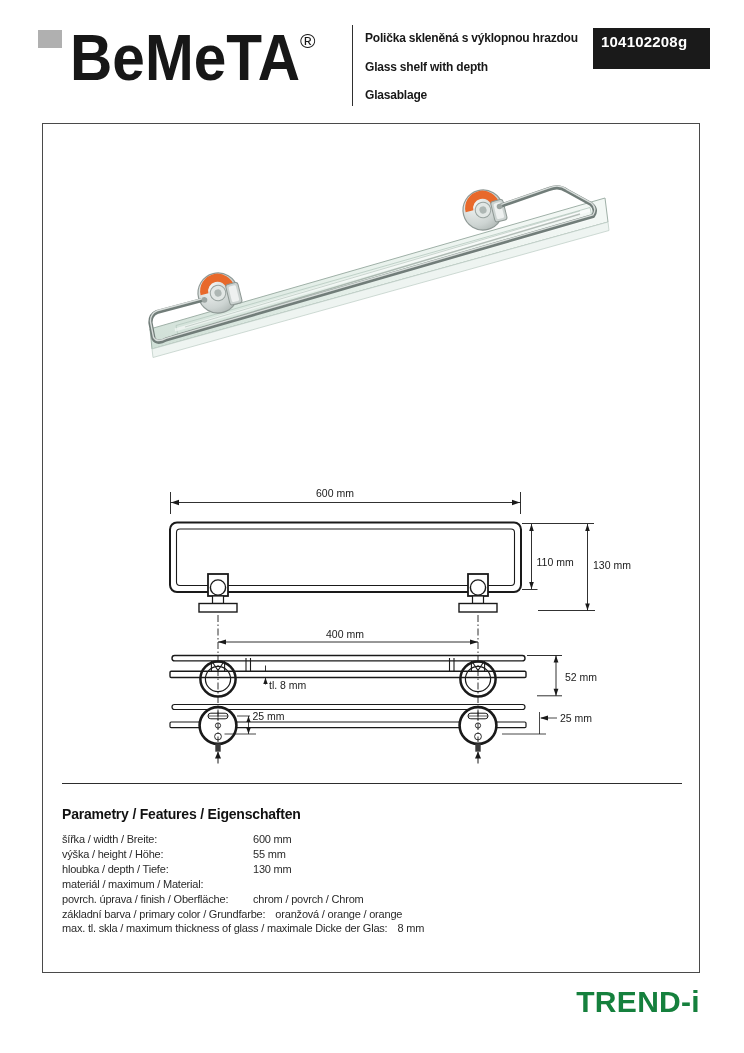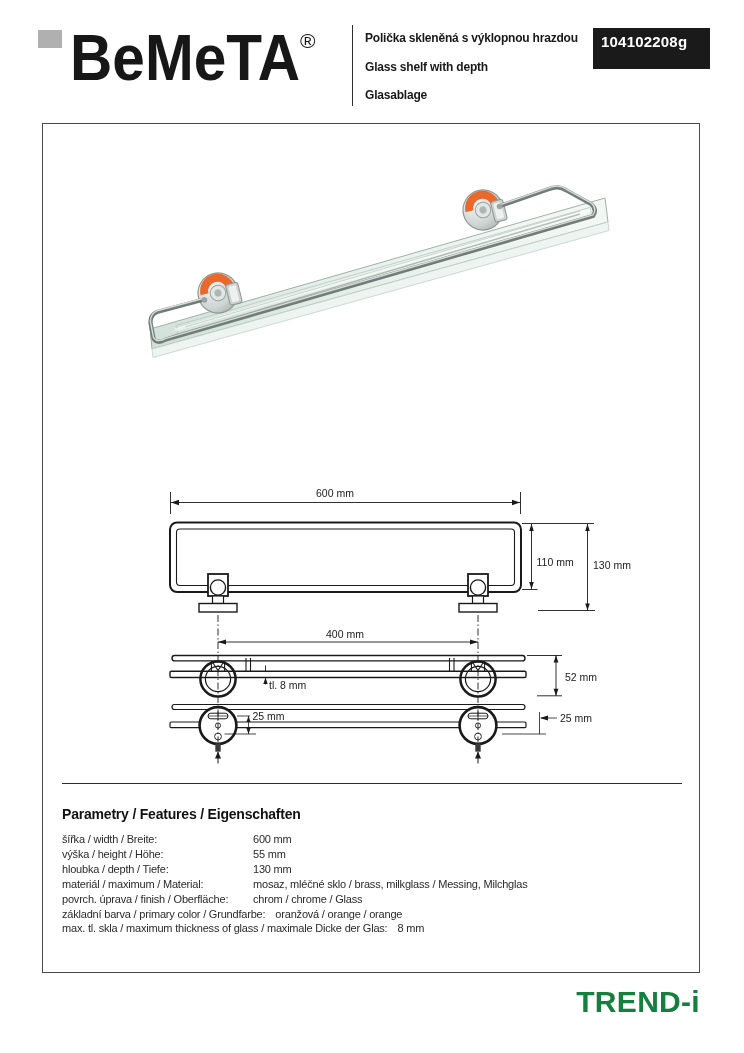--- a/index.html
+++ b/index.html
@@ -245,25 +245,24 @@
   <div class="prow">
     <span class="plabel">výška / height / Höhe:</span>
     <span class="pvalue">55 mm</span>
   </div>
   <div class="prow">
     <span class="plabel">hloubka / depth / Tiefe:</span>
     <span class="pvalue">130 mm</span>
   </div>
   <div class="prow">
     <span class="plabel">materiál / maximum / Material:</span>
-    <span class="pvalue">mosaz, mléčné sklo / brass, milkglass / Messing, Milchglas</span>
   </div>
   <div class="prow">
     <span class="plabel">povrch. úprava / finish / Oberfläche:</span>
-    <span class="pvalue">chrom / chrome / Glass</span>
+    <span class="pvalue">chrom / povrch / Chrom</span>
   </div>
   <div class="prow">
     <span class="plabel">základní barva / primary color / Grundfarbe:</span>
     <span class="pvalue">oranžová / orange / orange</span>
   </div>
   <div class="prow">
     <span class="plabel">max. tl. skla / maximum thickness of glass / maximale Dicke der Glas:</span>
     <span class="pvalue">8 mm</span>
   </div>
 </div>

